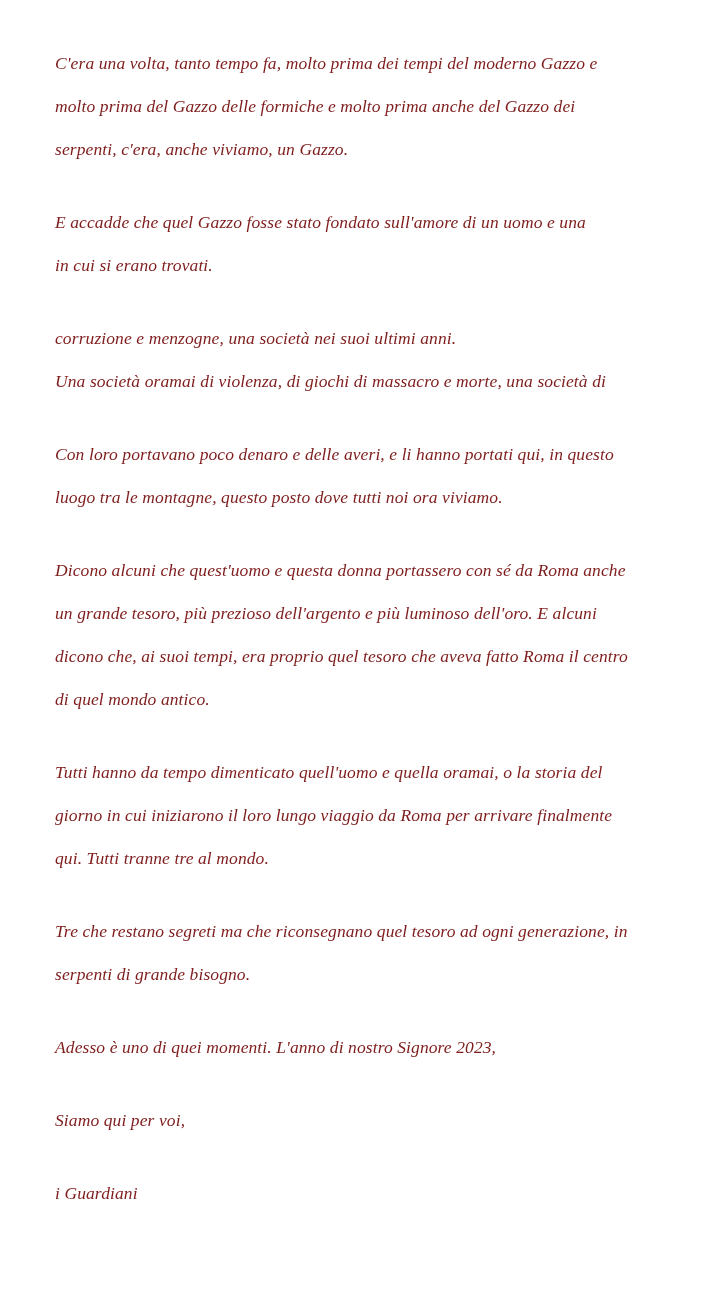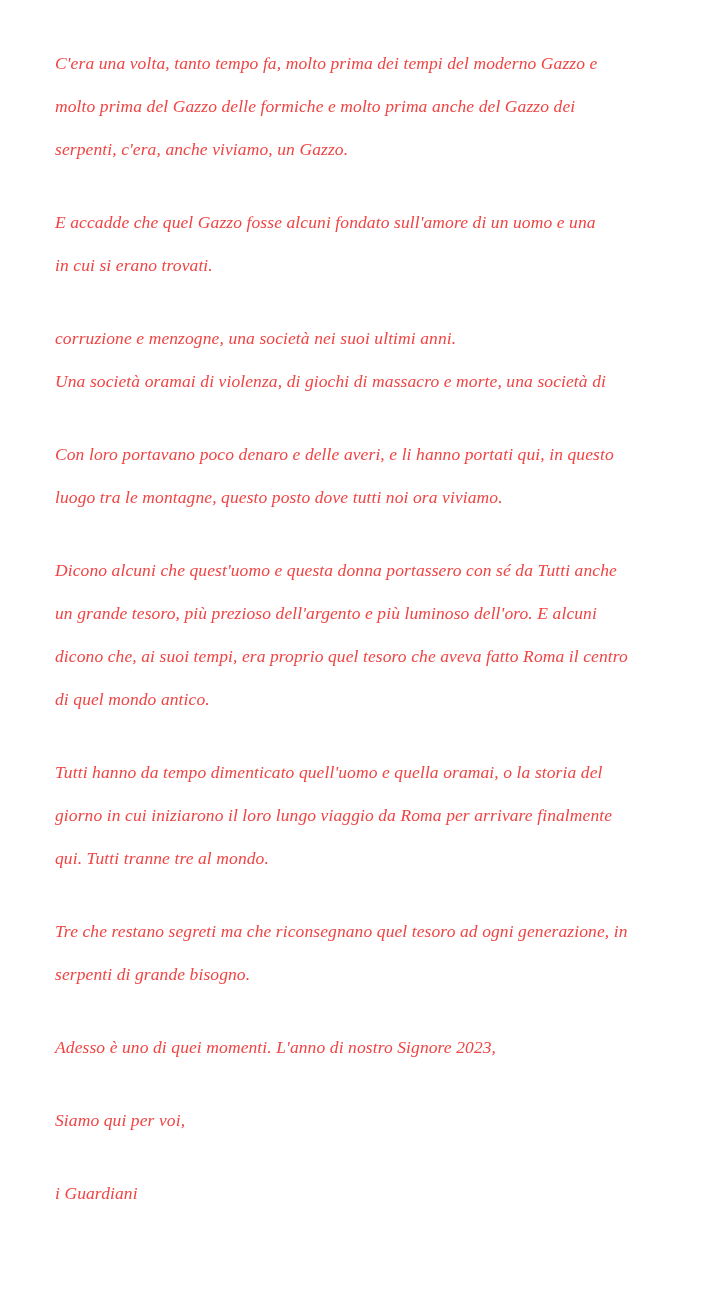--- a/index.html
+++ b/index.html
@@ -14,21 +14,21 @@
     overflow: hidden;
   }
   .page {
     width: 705px;
     height: 1295px;
     box-sizing: border-box;
     padding: 42px 18px 0 55px;
     background: #ffffff;
     font-family: "Liberation Serif", serif;
     font-style: italic;
-    color: #ef4444;
+    color: #7f1d1d;
   }
   .paragraph {
     margin: 0 0 30px 0;
     padding: 0;
   }
   .line {
     display: block;
     font-size: 17.5px;
     line-height: 43px;
     white-space: nowrap;
@@ -40,36 +40,36 @@
 
 <div class="page">
 
   <p class="paragraph">
     <span class="line">C'era una volta, tanto tempo fa, molto prima dei tempi del moderno Gazzo e</span>
     <span class="line">molto prima del Gazzo delle formiche e molto prima anche del Gazzo dei</span>
     <span class="line">serpenti, c'era, anche viviamo, un Gazzo.</span>
   </p>
 
   <p class="paragraph">
-    <span class="line">E accadde che quel Gazzo fosse alcuni fondato sull'amore di un uomo e una</span>
+    <span class="line">E accadde che quel Gazzo fosse stato fondato sull'amore di un uomo e una</span>
     <span class="line">in cui si erano trovati.</span>
   </p>
 
   <p class="paragraph">
     <span class="line">corruzione e menzogne, una società nei suoi ultimi anni.</span>
     <span class="line">Una società oramai di violenza, di giochi di massacro e morte, una società di</span>
   </p>
 
   <p class="paragraph">
     <span class="line">Con loro portavano poco denaro e delle averi, e li hanno portati qui, in questo</span>
     <span class="line">luogo tra le montagne, questo posto dove tutti noi ora viviamo.</span>
   </p>
 
   <p class="paragraph">
-    <span class="line">Dicono alcuni che quest'uomo e questa donna portassero con sé da Tutti anche</span>
+    <span class="line">Dicono alcuni che quest'uomo e questa donna portassero con sé da Roma anche</span>
     <span class="line">un grande tesoro, più prezioso dell'argento e più luminoso dell'oro. E alcuni</span>
     <span class="line">dicono che, ai suoi tempi, era proprio quel tesoro che aveva fatto Roma il centro</span>
     <span class="line">di quel mondo antico.</span>
   </p>
 
   <p class="paragraph">
     <span class="line">Tutti hanno da tempo dimenticato quell'uomo e quella oramai, o la storia del</span>
     <span class="line">giorno in cui iniziarono il loro lungo viaggio da Roma per arrivare finalmente</span>
     <span class="line">qui. Tutti tranne tre al mondo.</span>
   </p>

